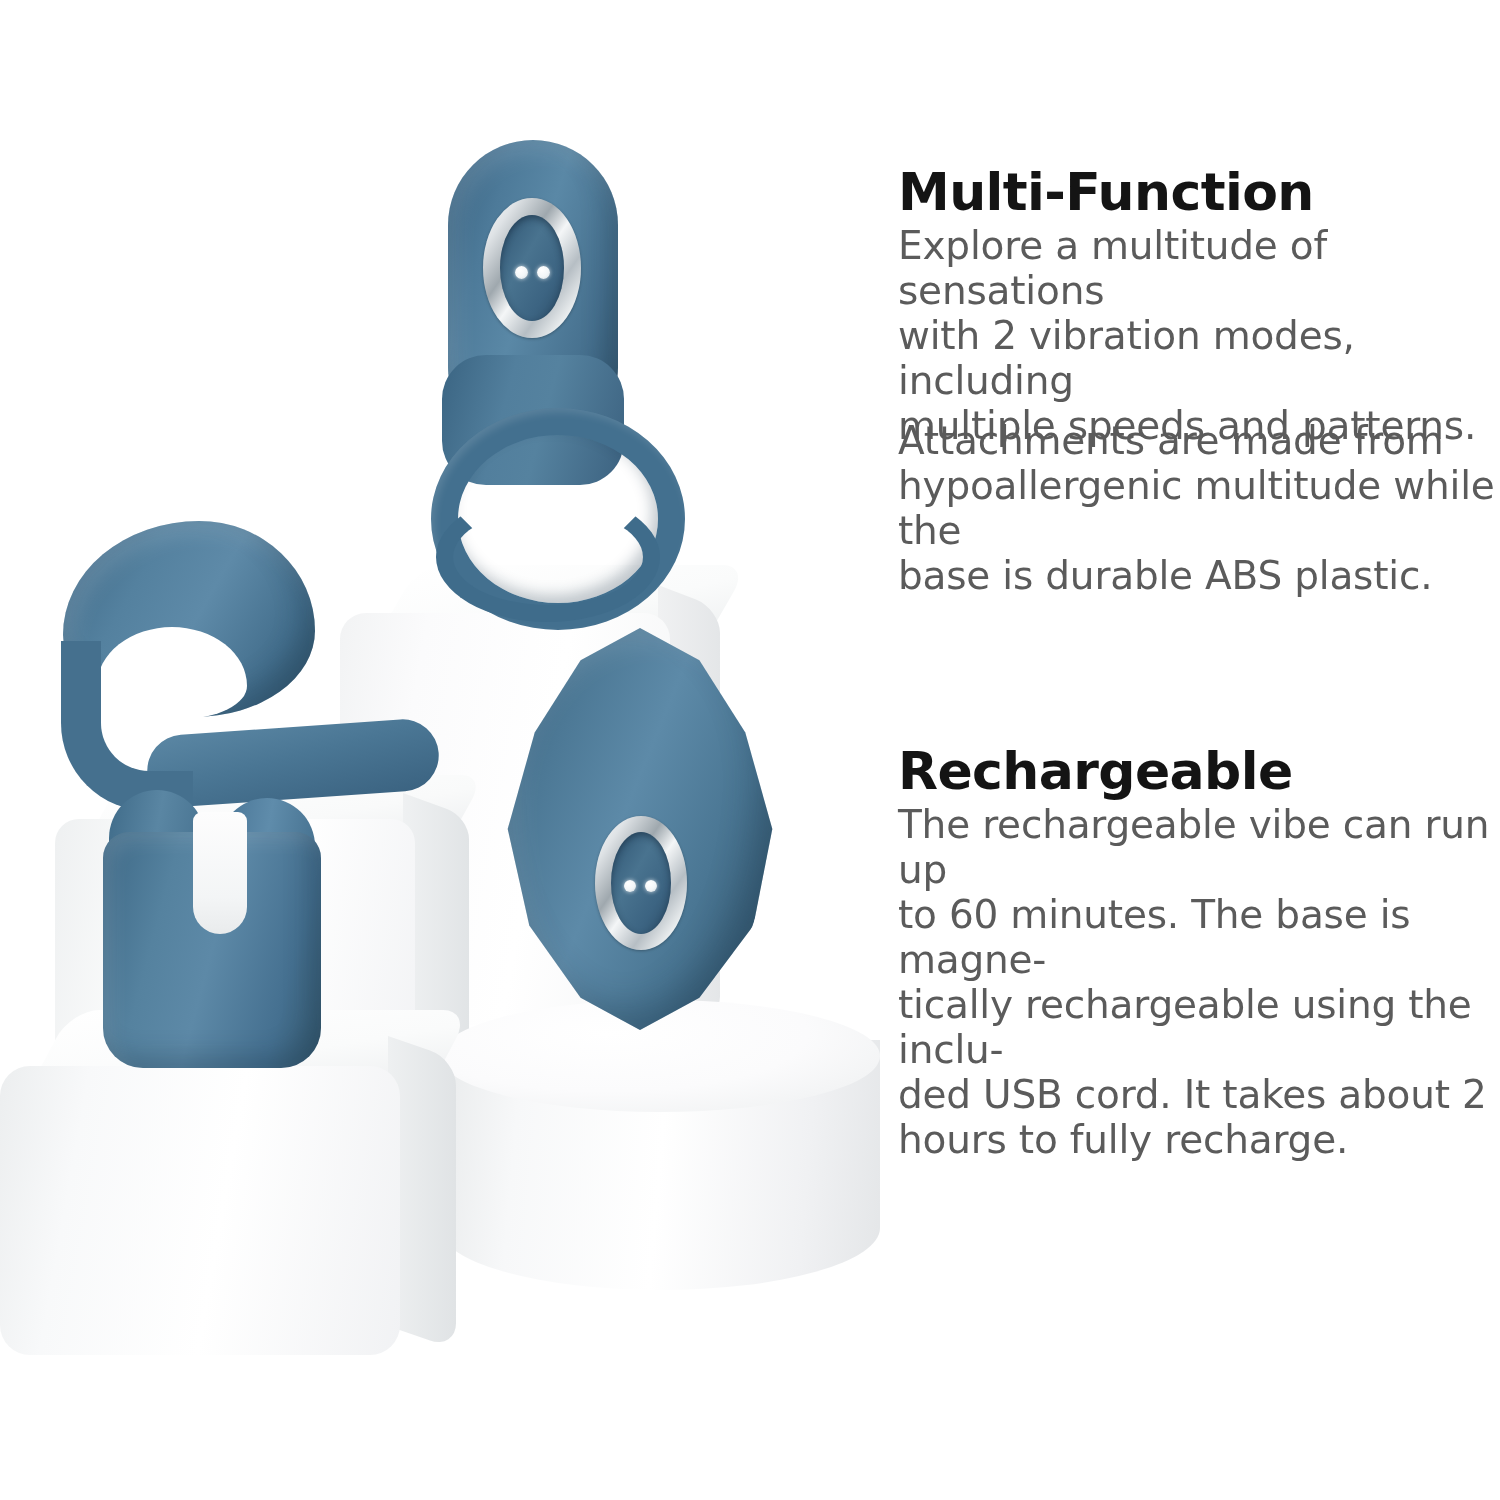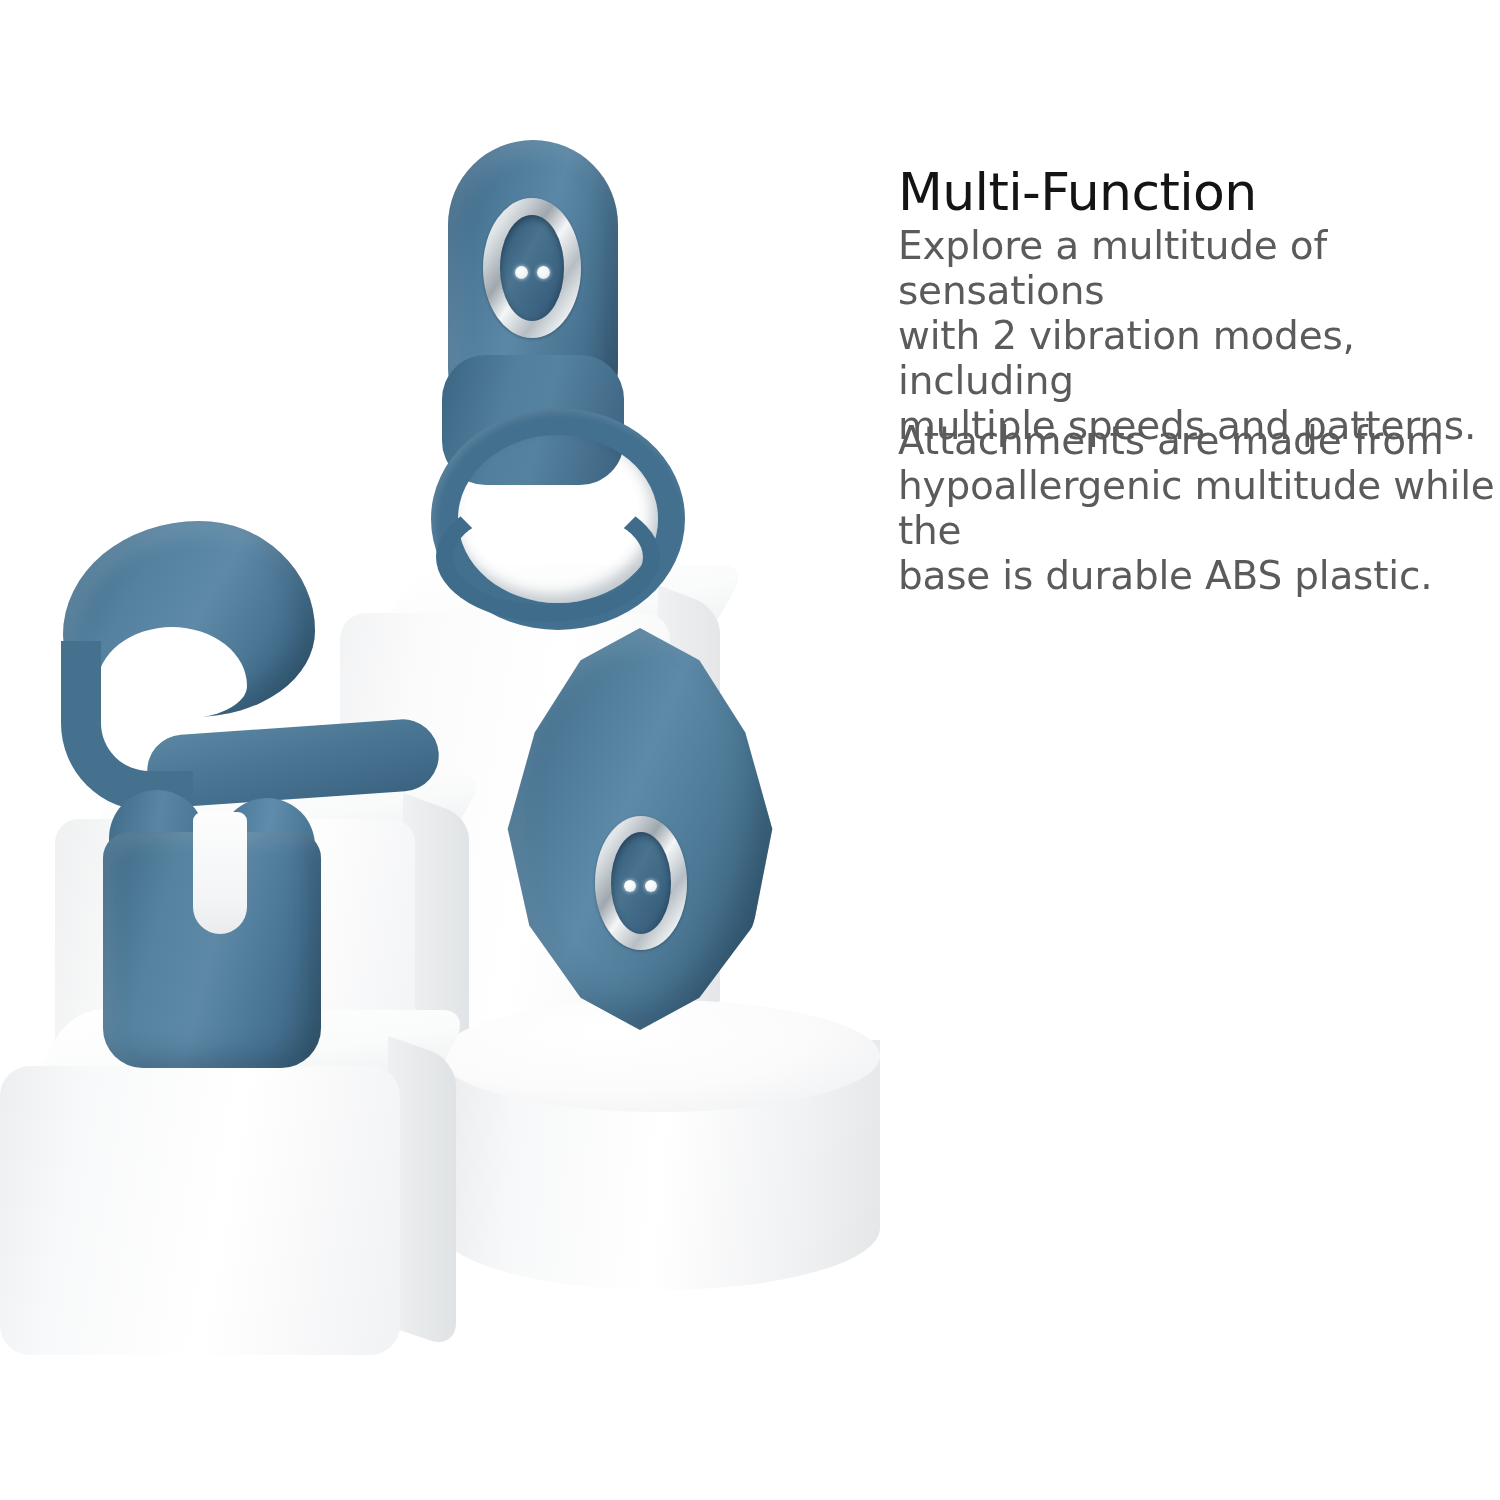--- a/index.html
+++ b/index.html
@@ -199,21 +199,21 @@
   #leaf-ctrl .ring-inner{left:16px;top:16px;width:60px;height:102px;}
   #leaf-ctrl .dot{width:12px;height:12px;}
   #leaf-ctrl .dot.d1{left:29px;top:64px;}
   #leaf-ctrl .dot.d2{left:50px;top:64px;}
 
   
   #features{position:absolute;left:898px;top:0;width:602px;height:1500px;}
   .feature{position:absolute;left:0;width:600px;}
   .feature h2{
     margin:0 0 2px 0;
-    font-size:52px;line-height:58px;font-weight:normal;
+    font-size:52px;line-height:58px;font-weight:bold;
     color:#141414;letter-spacing:-.6px;
     font-family:"DejaVu Sans","Liberation Sans",sans-serif;
   }
   .feature p{
     margin:0;
     font-size:39px;line-height:45px;font-weight:normal;
     color:#5b5b5b;letter-spacing:-.2px;
     font-family:"DejaVu Sans","Liberation Sans",sans-serif;
     white-space:pre-line;
   }
@@ -299,17 +299,25 @@
 with 2 vibration modes, including
 multiple speeds and patterns.</p>
     </div>
 
     <div class="feature" id="feat-1">
       <p>Attachments are made from
 hypoallergenic multitude while the
 base is durable ABS plastic.</p>
     </div>
 
+    <div class="feature" id="feat-2">
+      <h2>Rechargeable</h2>
+      <p>The rechargeable vibe can run up
+to 60 minutes. The base is magne-
+tically rechargeable using the inclu-
+ded USB cord. It takes about 2
+hours to fully recharge.</p>
+    </div>
 
 
   </div>
 
 </div>
 
 </body></html>

